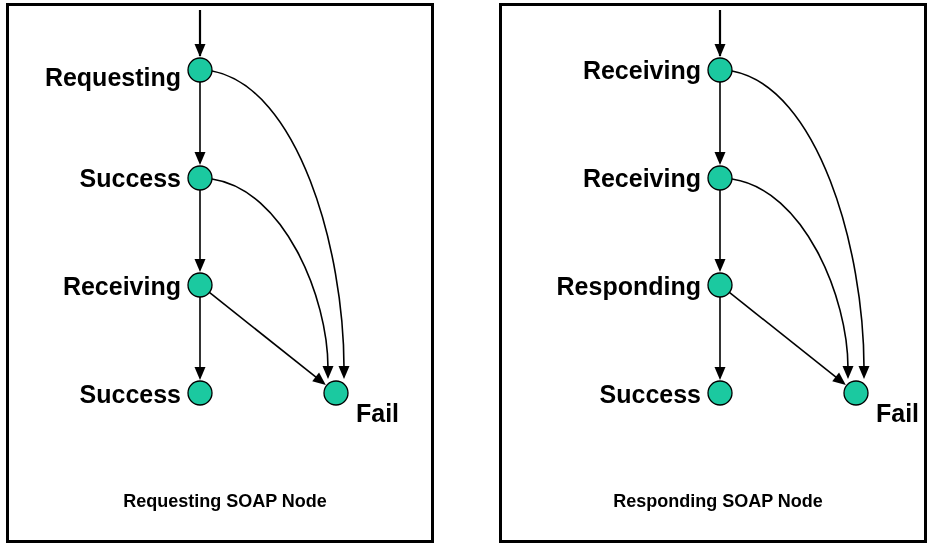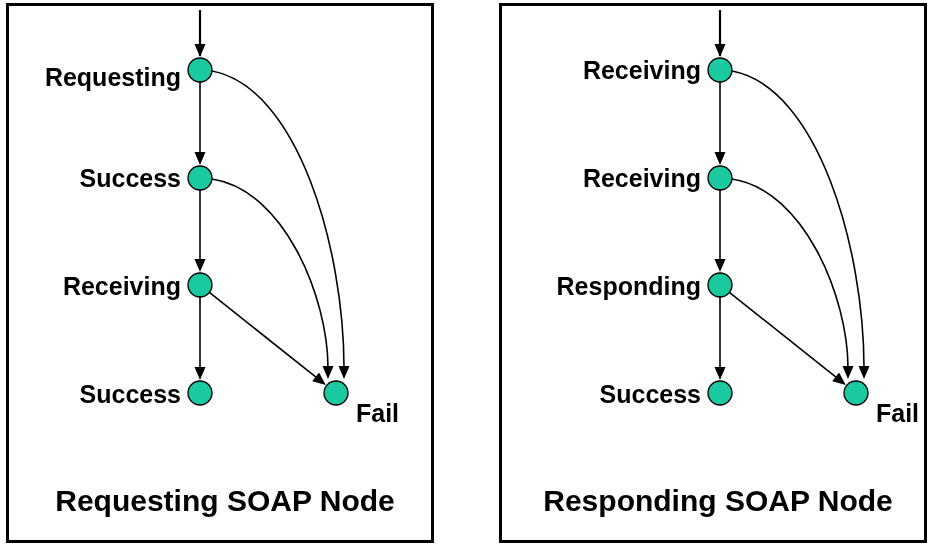--- a/index.html
+++ b/index.html
@@ -53,21 +53,21 @@
   }
   .state-label.left-aligned {
     text-align: left;
     transform: translate(0, -50%);
     margin-top: 10px;
   }
   .caption {
     position: absolute;
     font-family: "Liberation Sans", sans-serif;
     font-weight: bold;
-    font-size: 30px;
+    font-size: 18px;
     color: #000000;
     white-space: nowrap;
     transform: translate(-50%, -50%);
     line-height: 1;
   }
 </style>
 </head>
 <body style="background: rgb(255, 255, 255);">
 
 <div id="canvas" style="background: rgb(255, 255, 255);">

